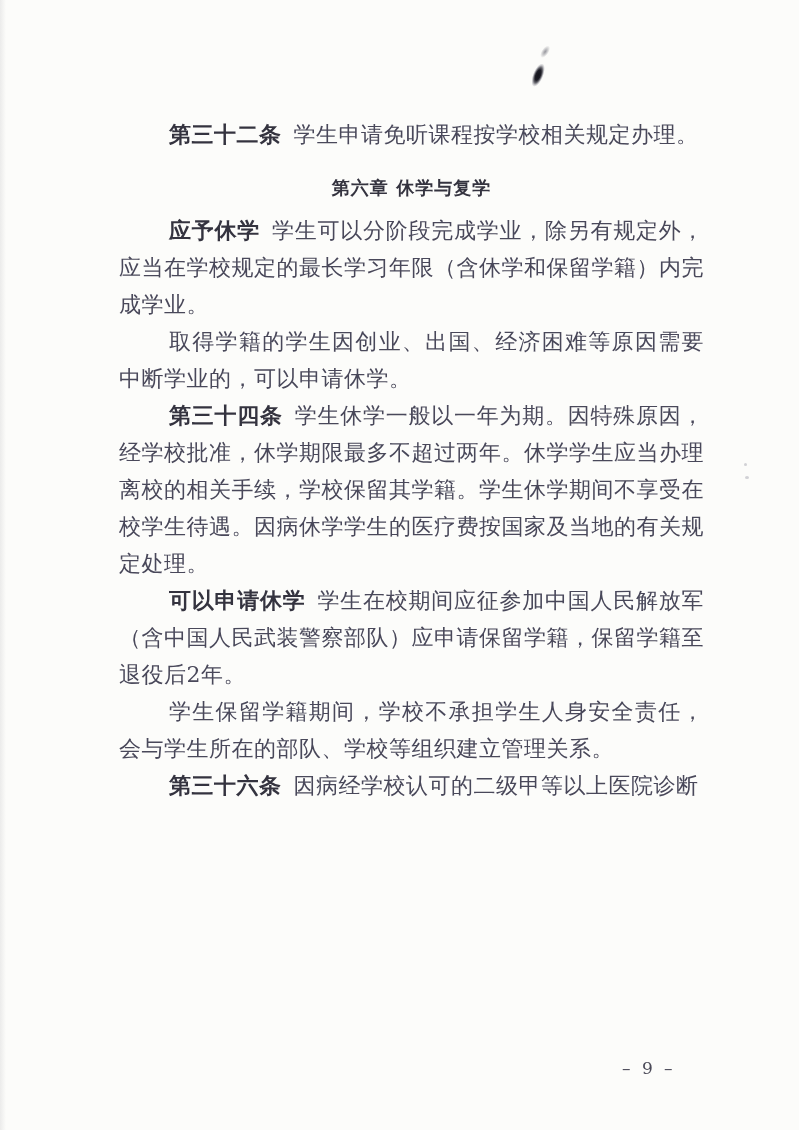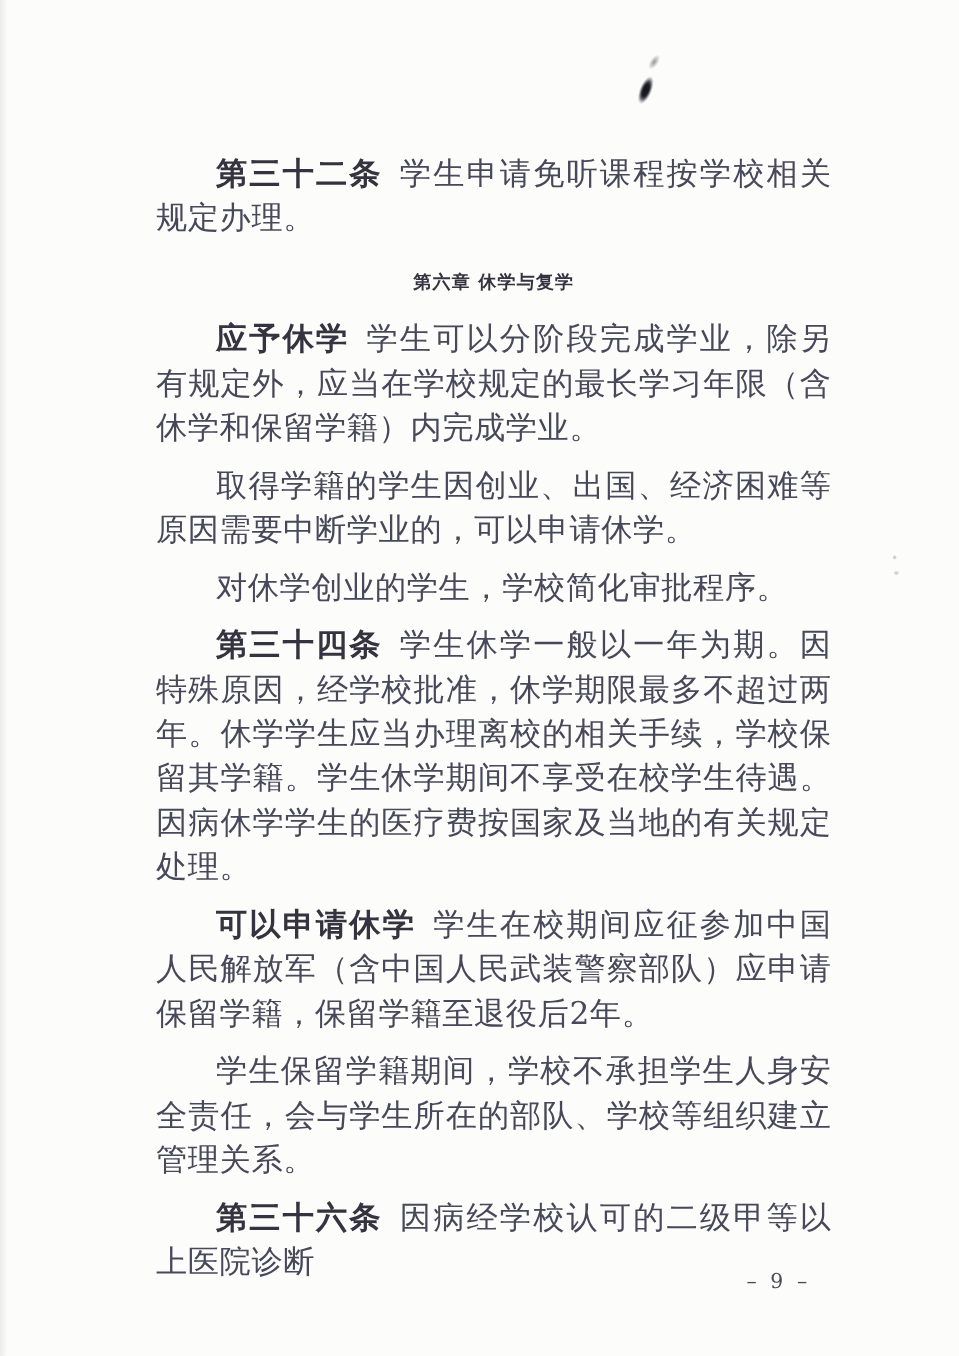--- a/index.html
+++ b/index.html
@@ -22,40 +22,40 @@
     background: linear-gradient(to right, rgba(90,90,100,0.10), rgba(90,90,100,0.0));
     pointer-events: none;
   }
   .content {
     position: absolute;
     left: 119px;
     top: 116px;
     width: 585px;
   }
   .para {
-    margin: 11px;
-    font-size: 26px;
+    margin: 0;
+    font-size: 22px;
     line-height: 37px;
     letter-spacing: 0.5px;
     color: #49485a;
     text-align: justify;
     text-indent: 50px;
   }
   .prefix {
     font-family: "DejaVu Sans", "Liberation Sans", sans-serif;
     font-weight: 700;
     color: #34333f;
     margin-right: 0.55em;
   }
   .prefix:empty { display: none; }
   .heading {
     margin: 16px 0 6px 0;
     font-family: "DejaVu Sans", "Liberation Sans", sans-serif;
     font-weight: 700;
-    font-size: 15px;
+    font-size: 18px;
     line-height: 37px;
     letter-spacing: 1px;
     color: #34333f;
     text-align: center;
     text-indent: 0;
   }
   .page-number {
     position: absolute;
     left: 622px;
     top: 1057px;
@@ -109,21 +109,20 @@
 
   <p class="para"><span class="prefix">第三十二条</span><span>学生申请免听课程按学校相关规定办理。</span></p>
 
   <h2 class="heading">第六章 休学与复学</h2>
 
   <p class="para"><span class="prefix">应予休学</span><span>学生可以分阶段完成学业，除另有规定外，应当在学校规定的最长学习年限（含休学和保留学籍）内完成学业。</span></p>
 
   <p class="para"><span>取得学籍的学生因创业、出国、经济困难等原因需要中断学业的，可以申请休学。</span></p>
 
 
-  <p class="para"><span>对休学创业的学生，学校简化审批程序。</span></p>
 
   <p class="para"><span class="prefix">第三十四条</span><span>学生休学一般以一年为期。因特殊原因，经学校批准，休学期限最多不超过两年。休学学生应当办理离校的相关手续，学校保留其学籍。学生休学期间不享受在校学生待遇。因病休学学生的医疗费按国家及当地的有关规定处理。</span></p>
 
   <p class="para"><span class="prefix">可以申请休学</span><span>学生在校期间应征参加中国人民解放军（含中国人民武装警察部队）应申请保留学籍，保留学籍至退役后2年。</span></p>
 
 
   <p class="para"><span>学生保留学籍期间，学校不承担学生人身安全责任，会与学生所在的部队、学校等组织建立管理关系。</span></p>
 
   <p class="para"><span class="prefix">第三十六条</span><span>因病经学校认可的二级甲等以上医院诊断</span></p>
 

